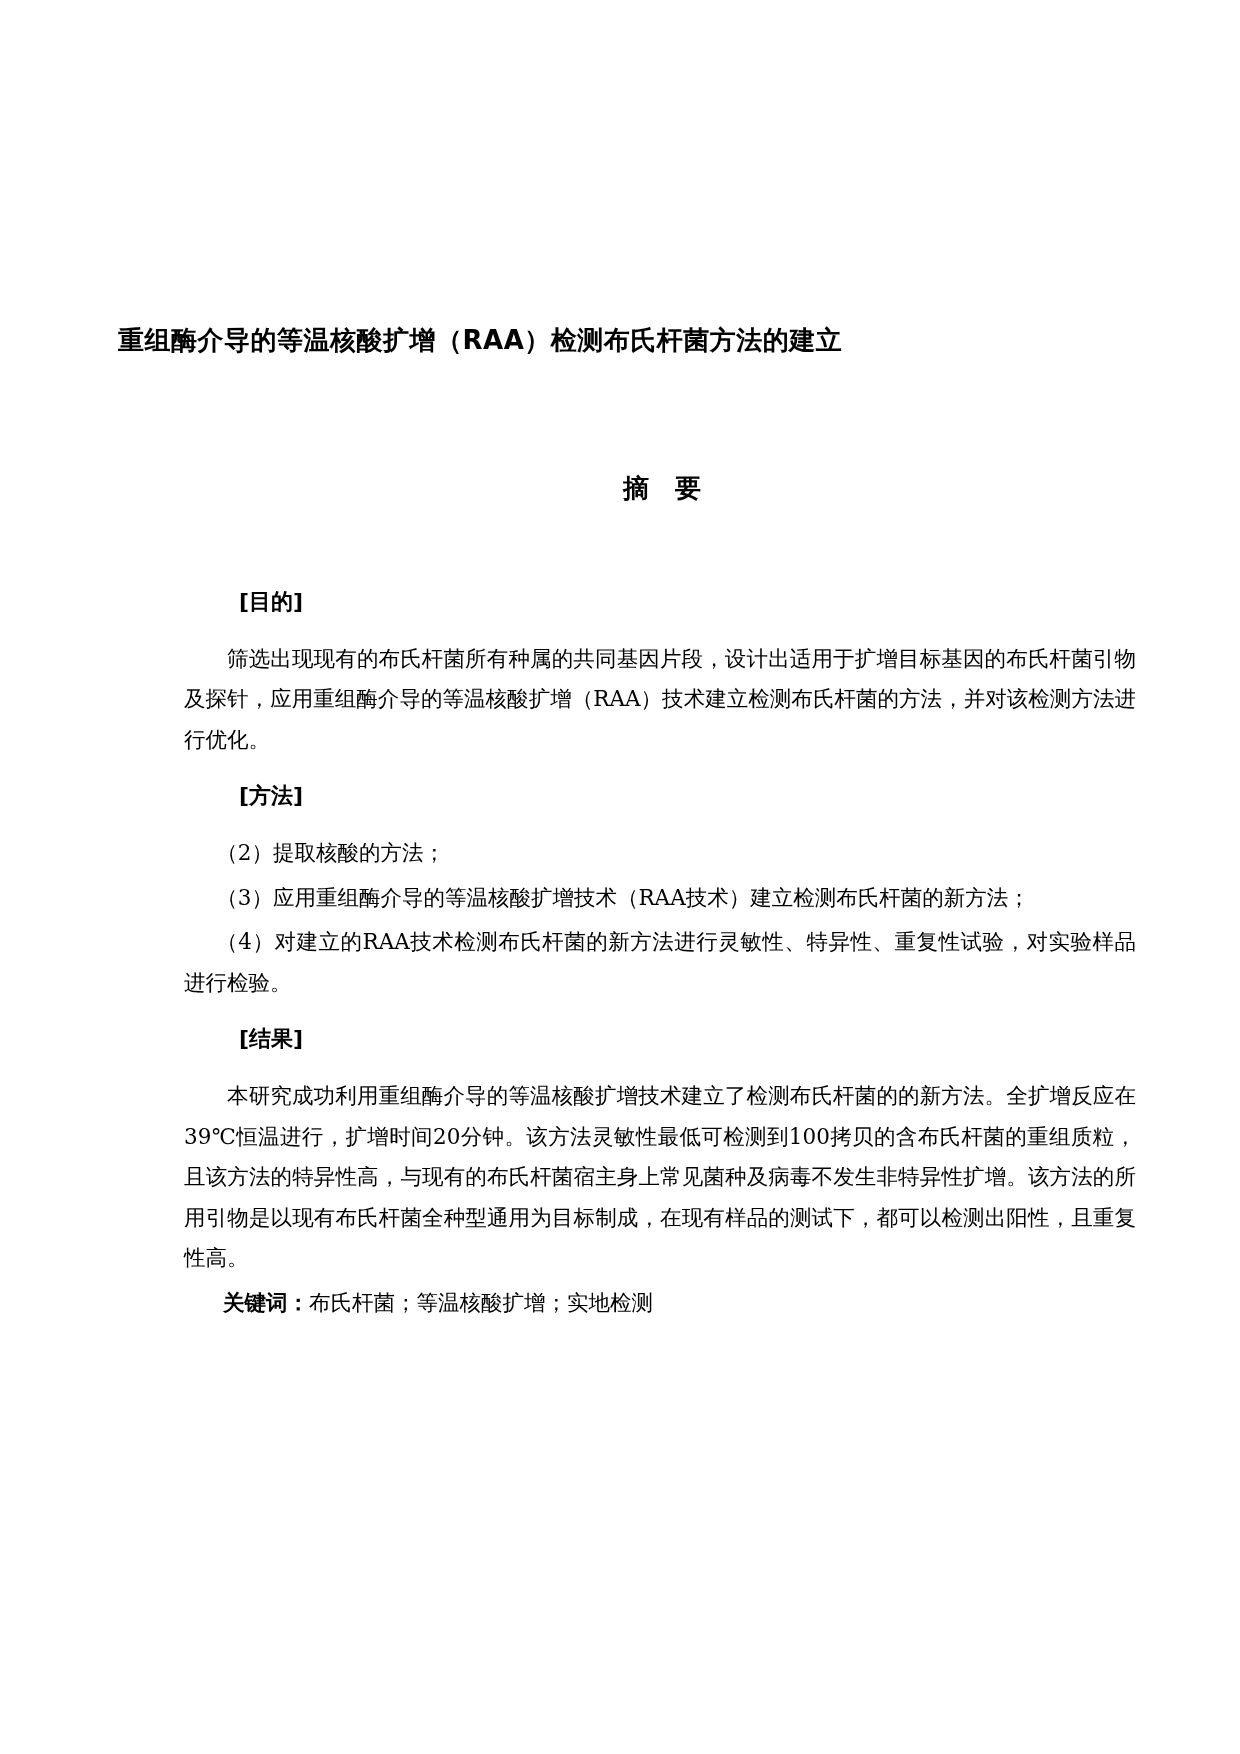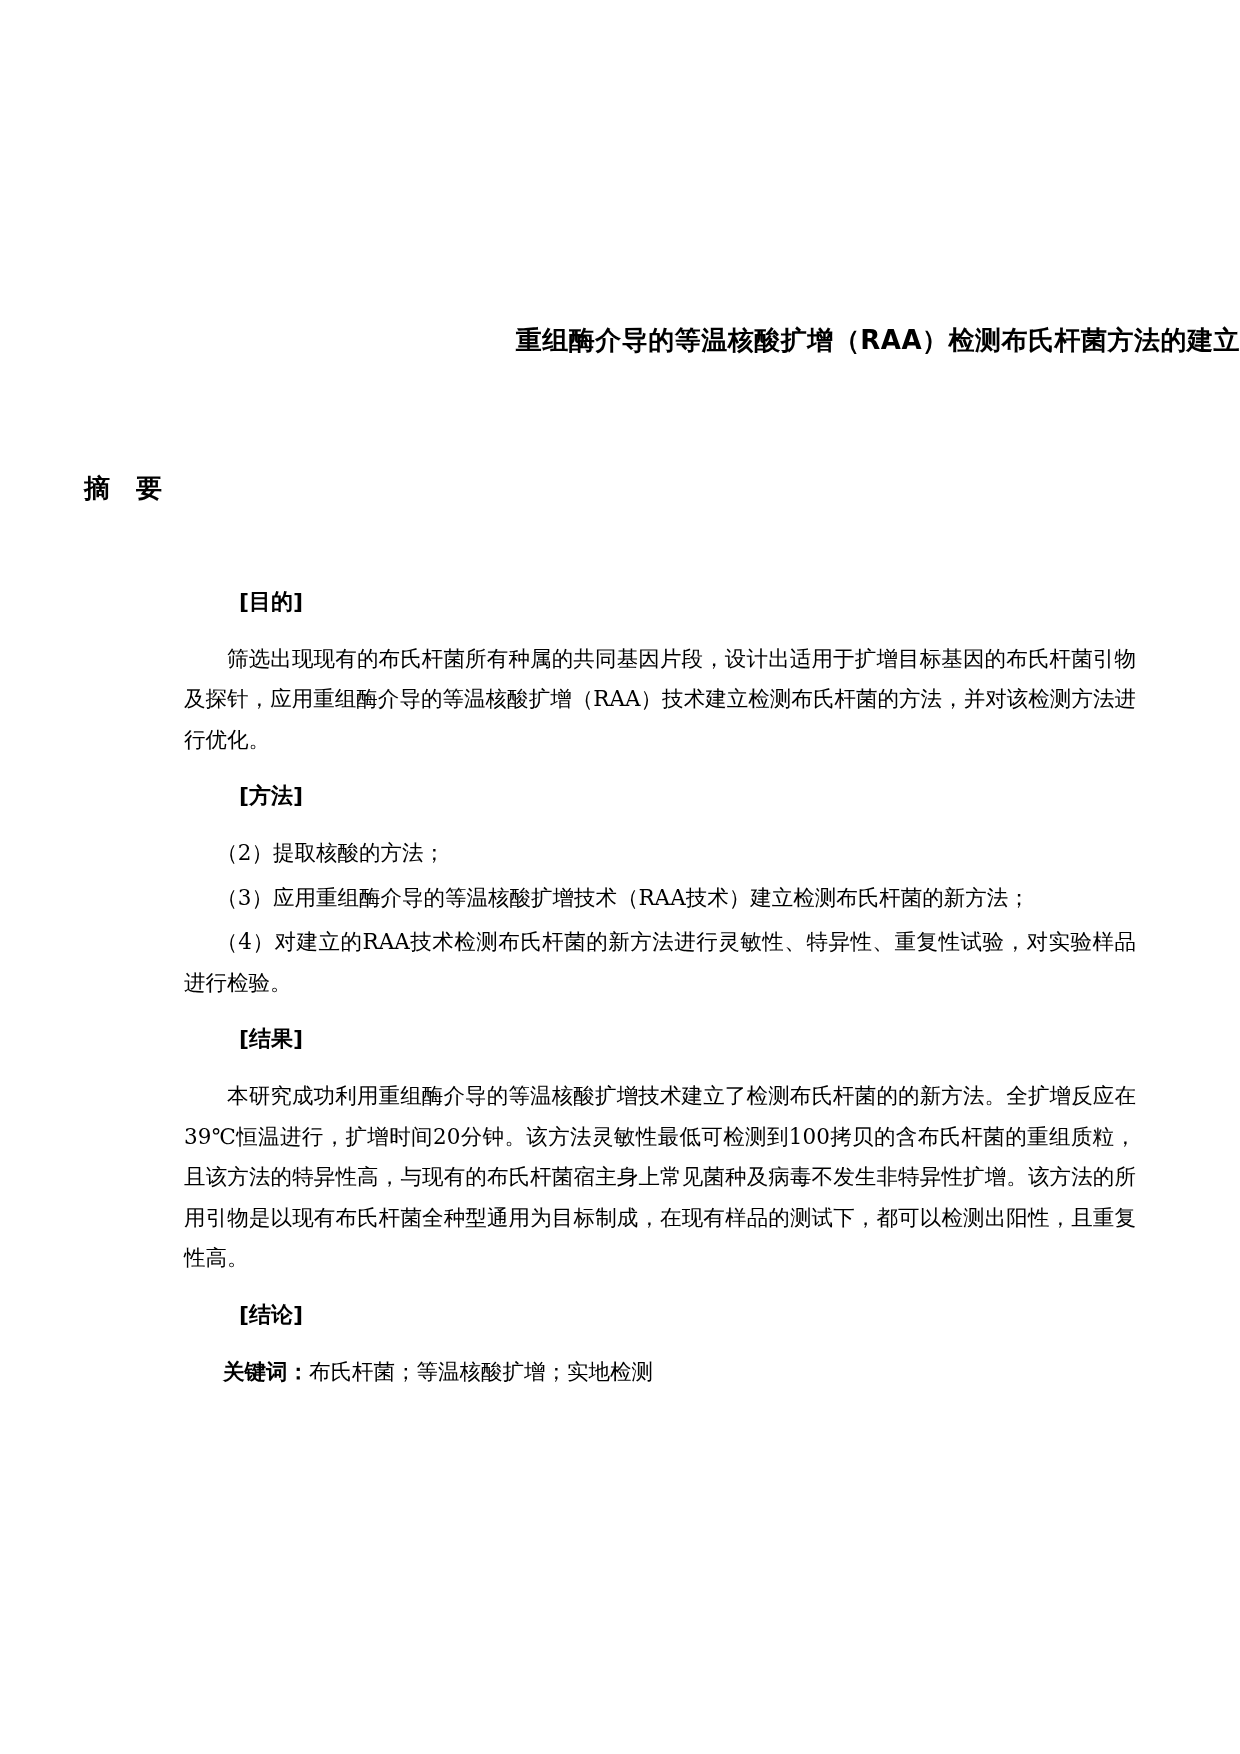--- a/index.html
+++ b/index.html
@@ -19,34 +19,35 @@
       position: absolute;
       left: 0; top: 0;
       width: 1240px;
       height: 1754px;
     }
     .title {
       position: absolute;
       left: 0;
       top: 322px;
       width: 1240px;
-      text-align: right;
+      text-align: left;
       padding-left: 118px;
       box-sizing: border-box;
       font-family: "DejaVu Sans", "Liberation Sans", sans-serif;
       font-weight: bold;
       font-size: 26px;
       line-height: 36px;
       letter-spacing: 0.5px;
     }
     .abstract-heading {
       position: absolute;
       left: 0;
       top: 470px;
       width: 1240px;
+      text-align: center;
       padding-left: 84px;
       box-sizing: border-box;
       font-family: "DejaVu Sans", "Liberation Sans", sans-serif;
       font-weight: bold;
       font-size: 26px;
       line-height: 36px;
       word-spacing: 0;
     }
     .abstract-heading .gap {
       display: inline-block;
@@ -109,19 +110,18 @@
       <p class="para indent1">（3）应用重组酶介导的等温核酸扩增技术（RAA技术）建立检测布氏杆菌的新方法；</p>
       <p class="para indent1">（4）对建立的RAA技术检测布氏杆菌的新方法进行灵敏性、特异性、重复性试验，对实验样品进行检验。</p>
     </div>
 
     <div>
       <p class="section-label">[结果]</p>
       <p class="para">本研究成功利用重组酶介导的等温核酸扩增技术建立了检测布氏杆菌的的新方法。全扩增反应在39℃恒温进行，扩增时间20分钟。该方法灵敏性最低可检测到100拷贝的含布氏杆菌的重组质粒，且该方法的特异性高，与现有的布氏杆菌宿主身上常见菌种及病毒不发生非特异性扩增。该方法的所用引物是以现有布氏杆菌全种型通用为目标制成，在现有样品的测试下，都可以检测出阳性，且重复性高。</p>
     </div>
 
     <div>
-      <p class="section-label">[结论]</p>
     </div>
 
     <p class="keywords"><span class="kw-label">关键词：</span><span>布氏杆菌；等温核酸扩增；实地检测</span></p>
 
   </div>
 </div>
 
 </body></html>

